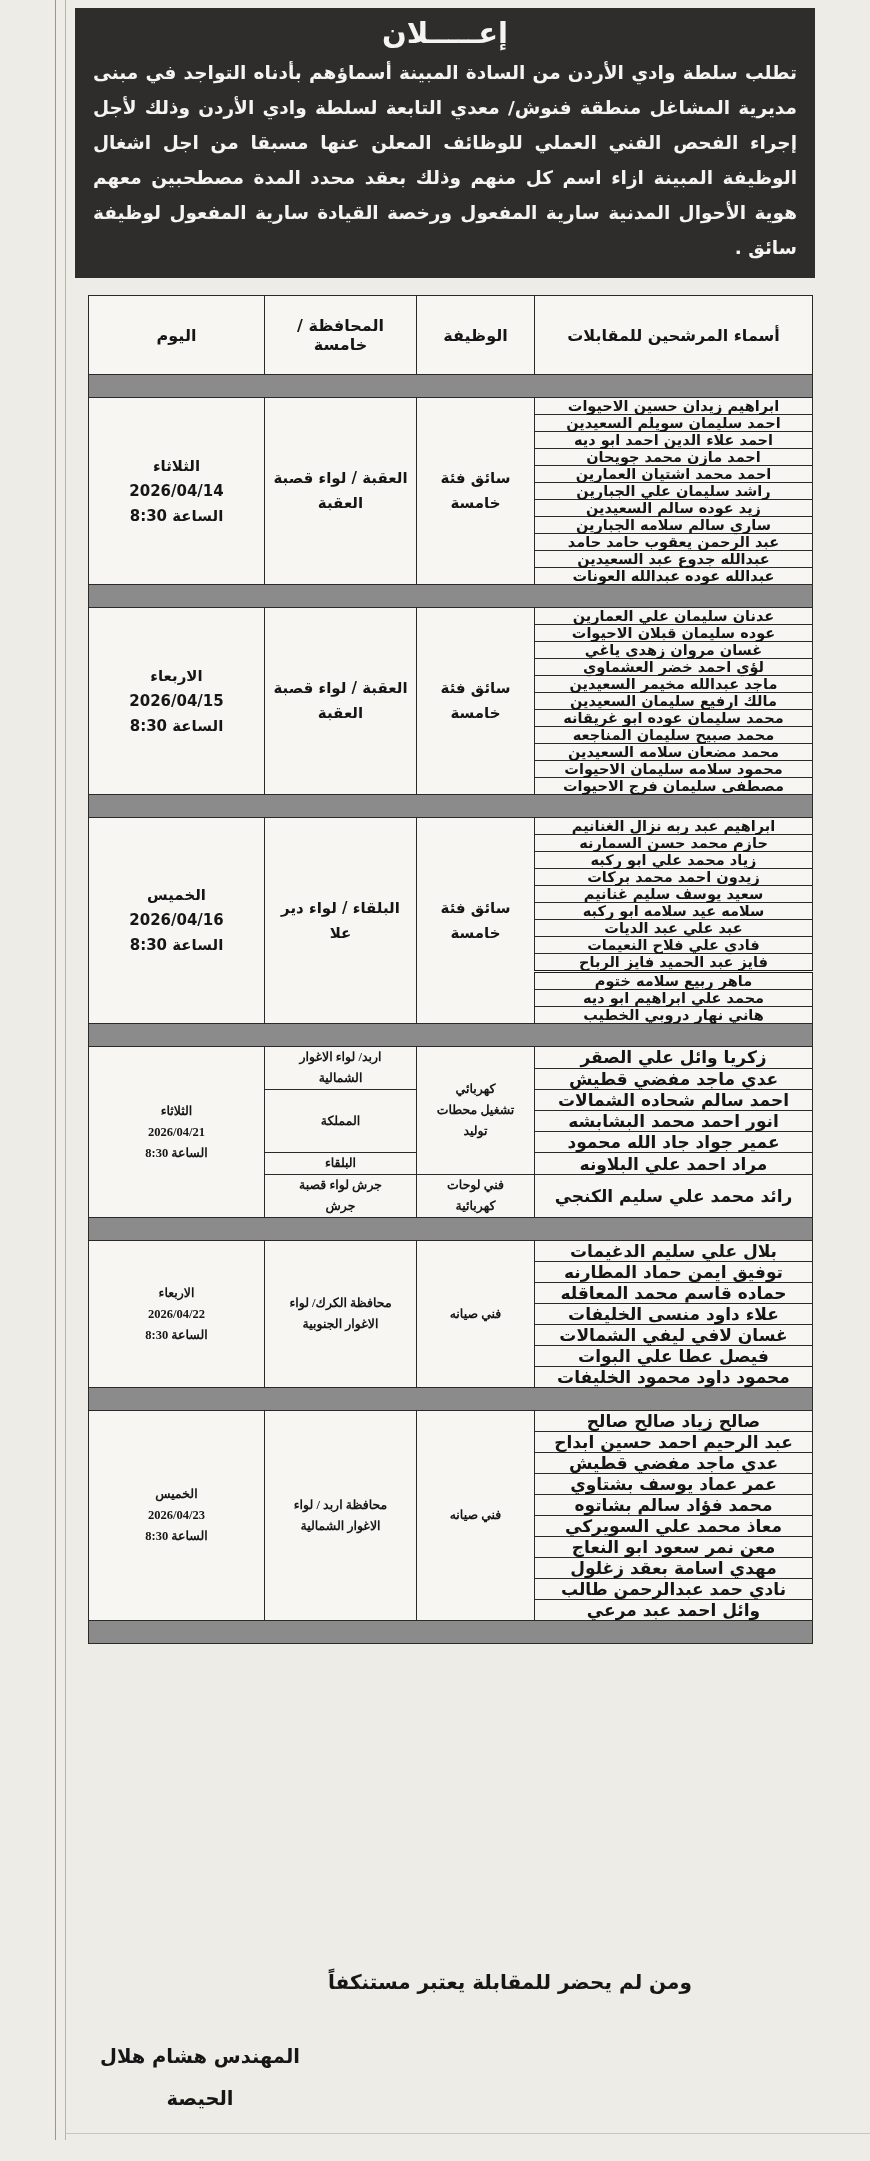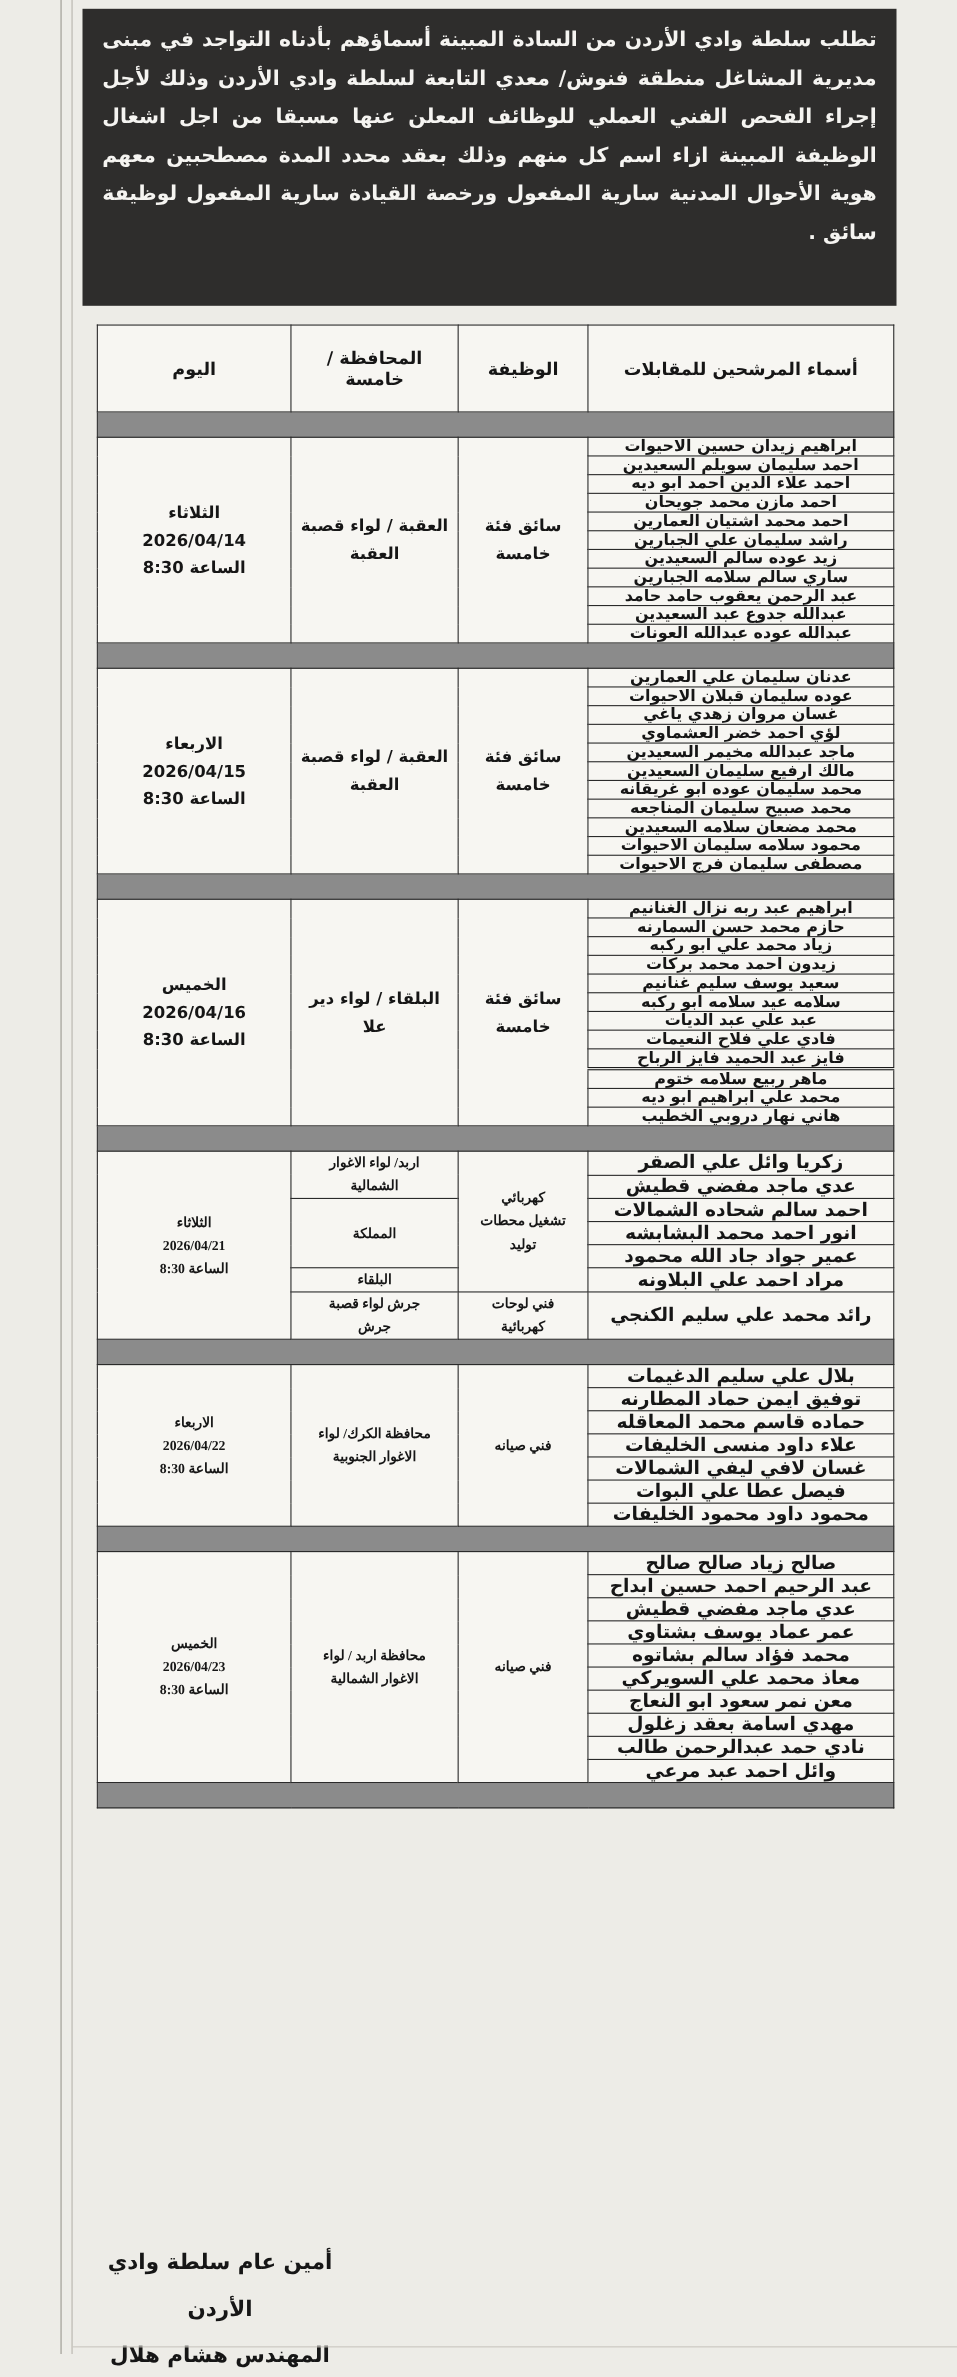--- a/index.html
+++ b/index.html
@@ -55,20 +55,21 @@
 </style>
 </head>
 <body>
 
 <div class="page">
 
   <div class="edge-line l1"></div>
   <div class="edge-line l2"></div>
 
   <div class="announcement">
+    <div class="ann-title">إعـــــلان</div>
     <div class="ann-body">تطلب سلطة وادي الأردن من السادة المبينة أسماؤهم بأدناه التواجد في مبنى مديرية المشاغل منطقة فنوش/ معدي التابعة لسلطة وادي الأردن وذلك لأجل إجراء الفحص الفني العملي للوظائف المعلن عنها مسبقا من اجل اشغال الوظيفة المبينة ازاء اسم كل منهم وذلك بعقد محدد المدة مصطحبين معهم هوية الأحوال المدنية سارية المفعول ورخصة القيادة سارية المفعول لوظيفة سائق .</div>
   </div>
 
   <table class="schedule" dir="rtl">
     <colgroup>
       <col style="width:278px">
       <col style="width:118px">
       <col style="width:152px">
       <col style="width:176px">
     </colgroup>
@@ -319,21 +320,21 @@
         </tr>
         <tr class="sm">
           <td class="name-cell">وائل احمد عبد مرعي</td>
         </tr>
         <tr>
           <td class="sep-cell" colspan="4"></td>
         </tr>
       </tbody>
   </table>
 
+  <div class="footer-note">ومن لم يحضر للمقابلة يعتبر مستنكفاً</div>
 
   <div class="signature">
-    <div>أمين عام سلطة وادي الأردن</div>
     <div>المهندس هشام هلال الحيصة</div>
   </div>
 
   <div class="bottom-line"></div>
 
 </div>
 
 </body></html>

